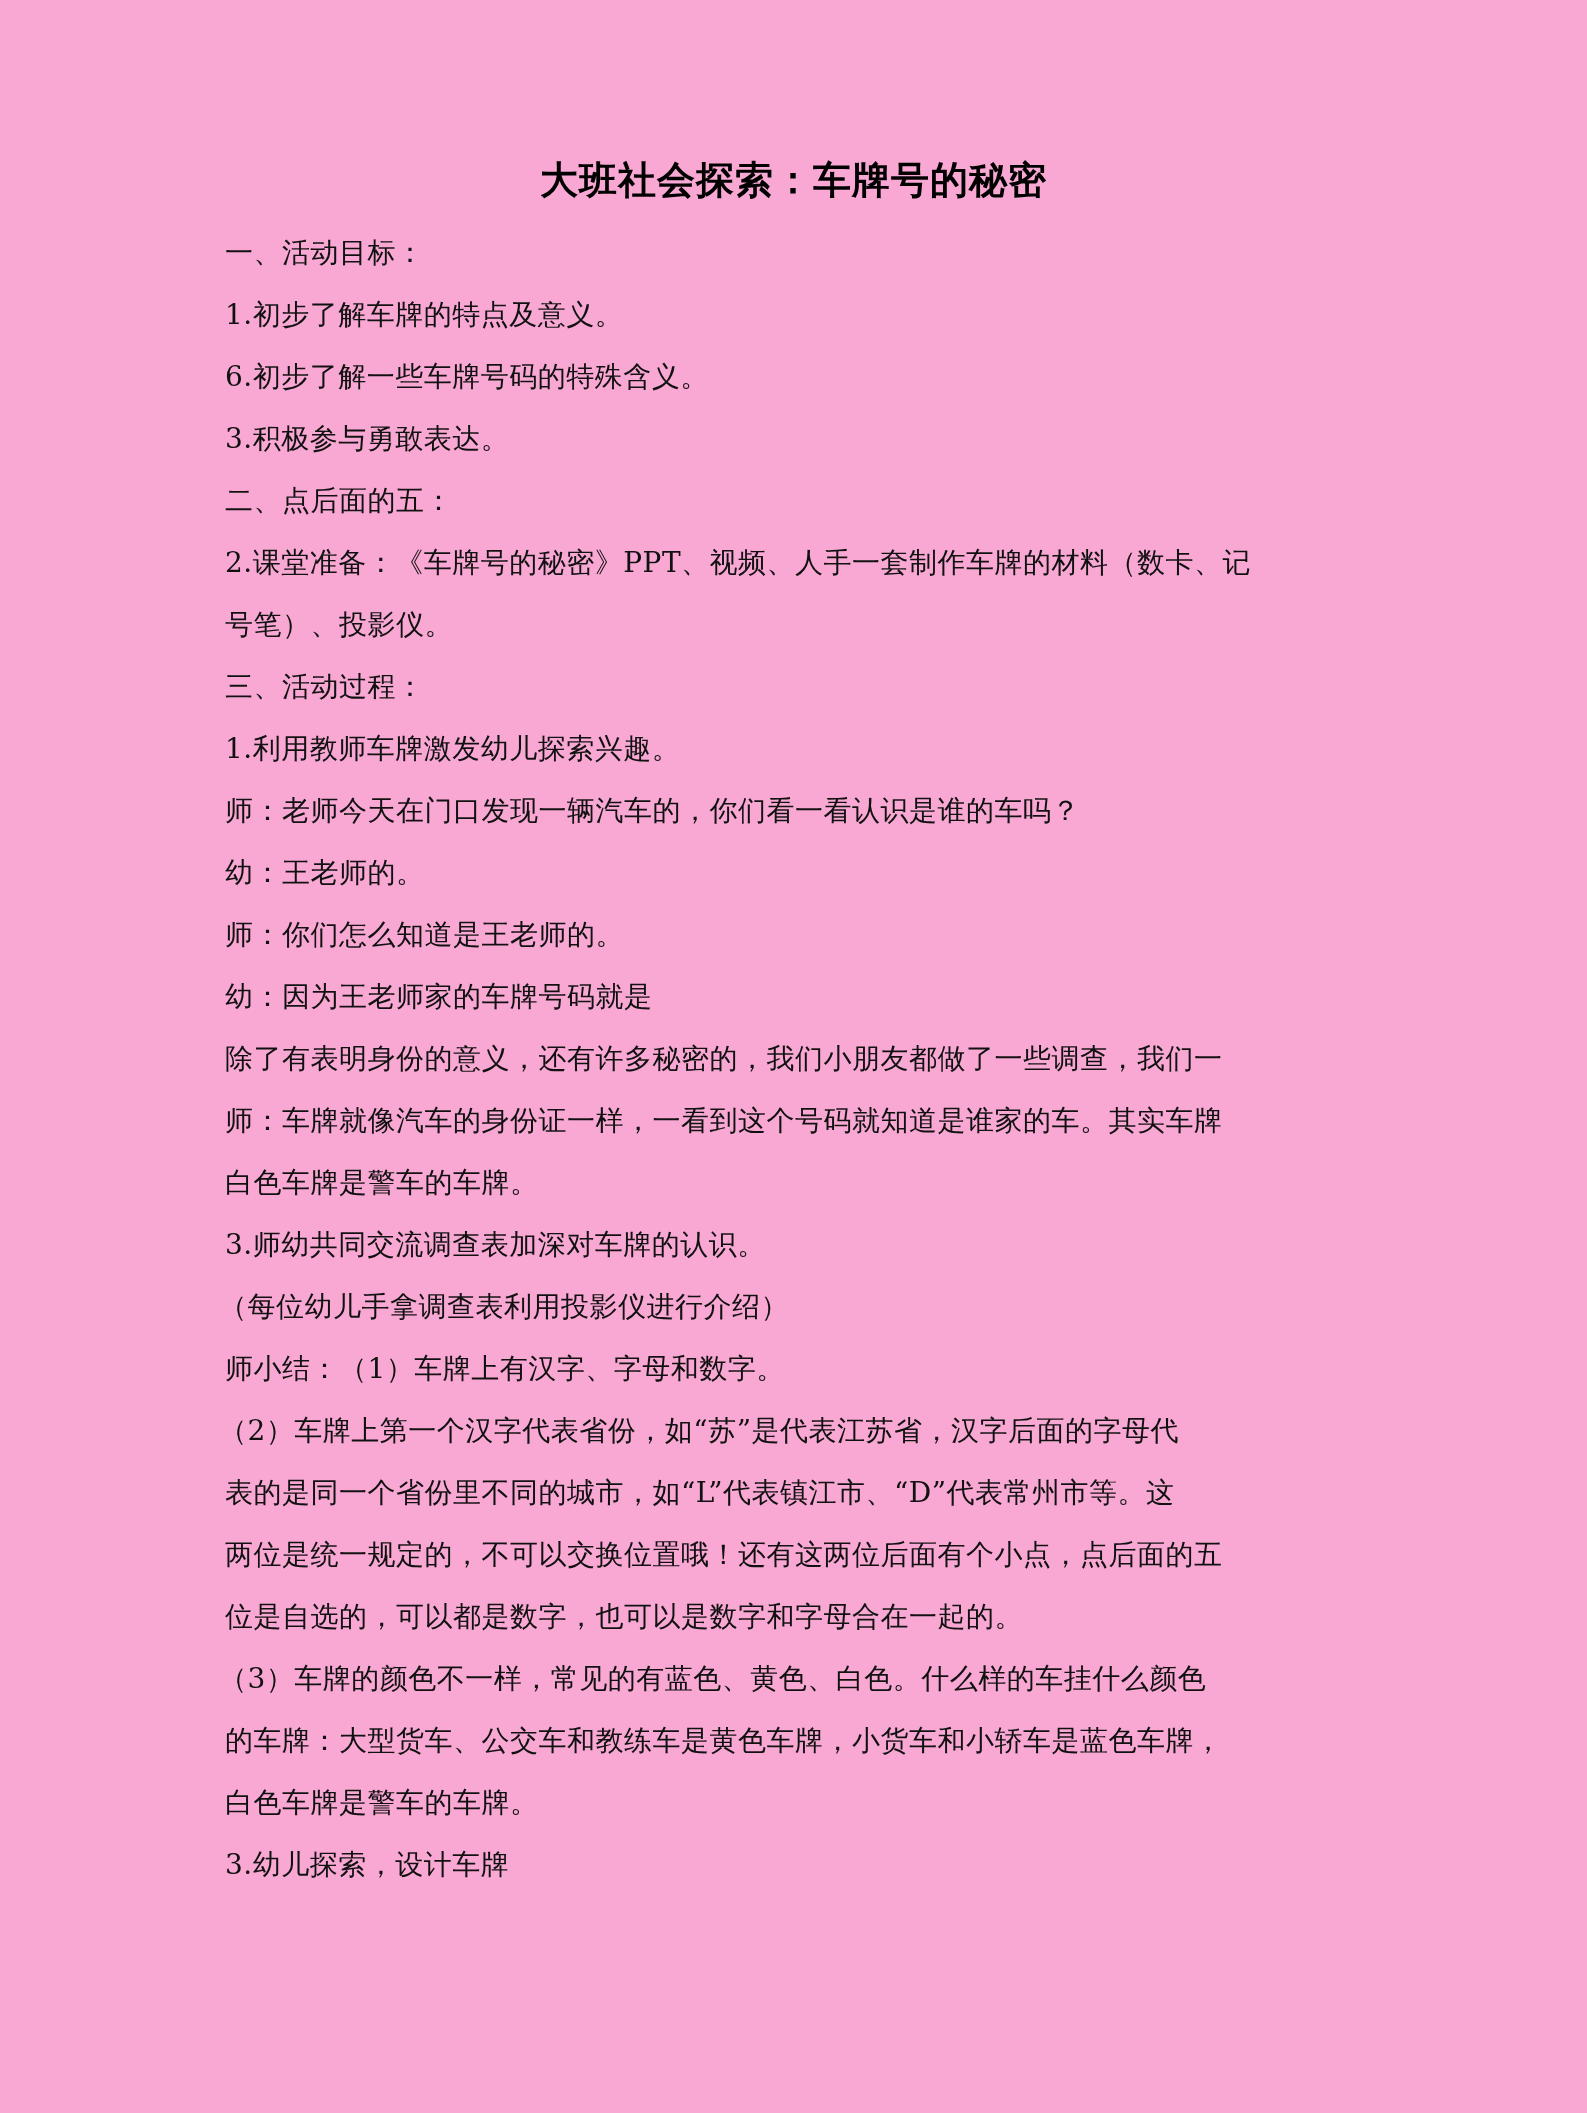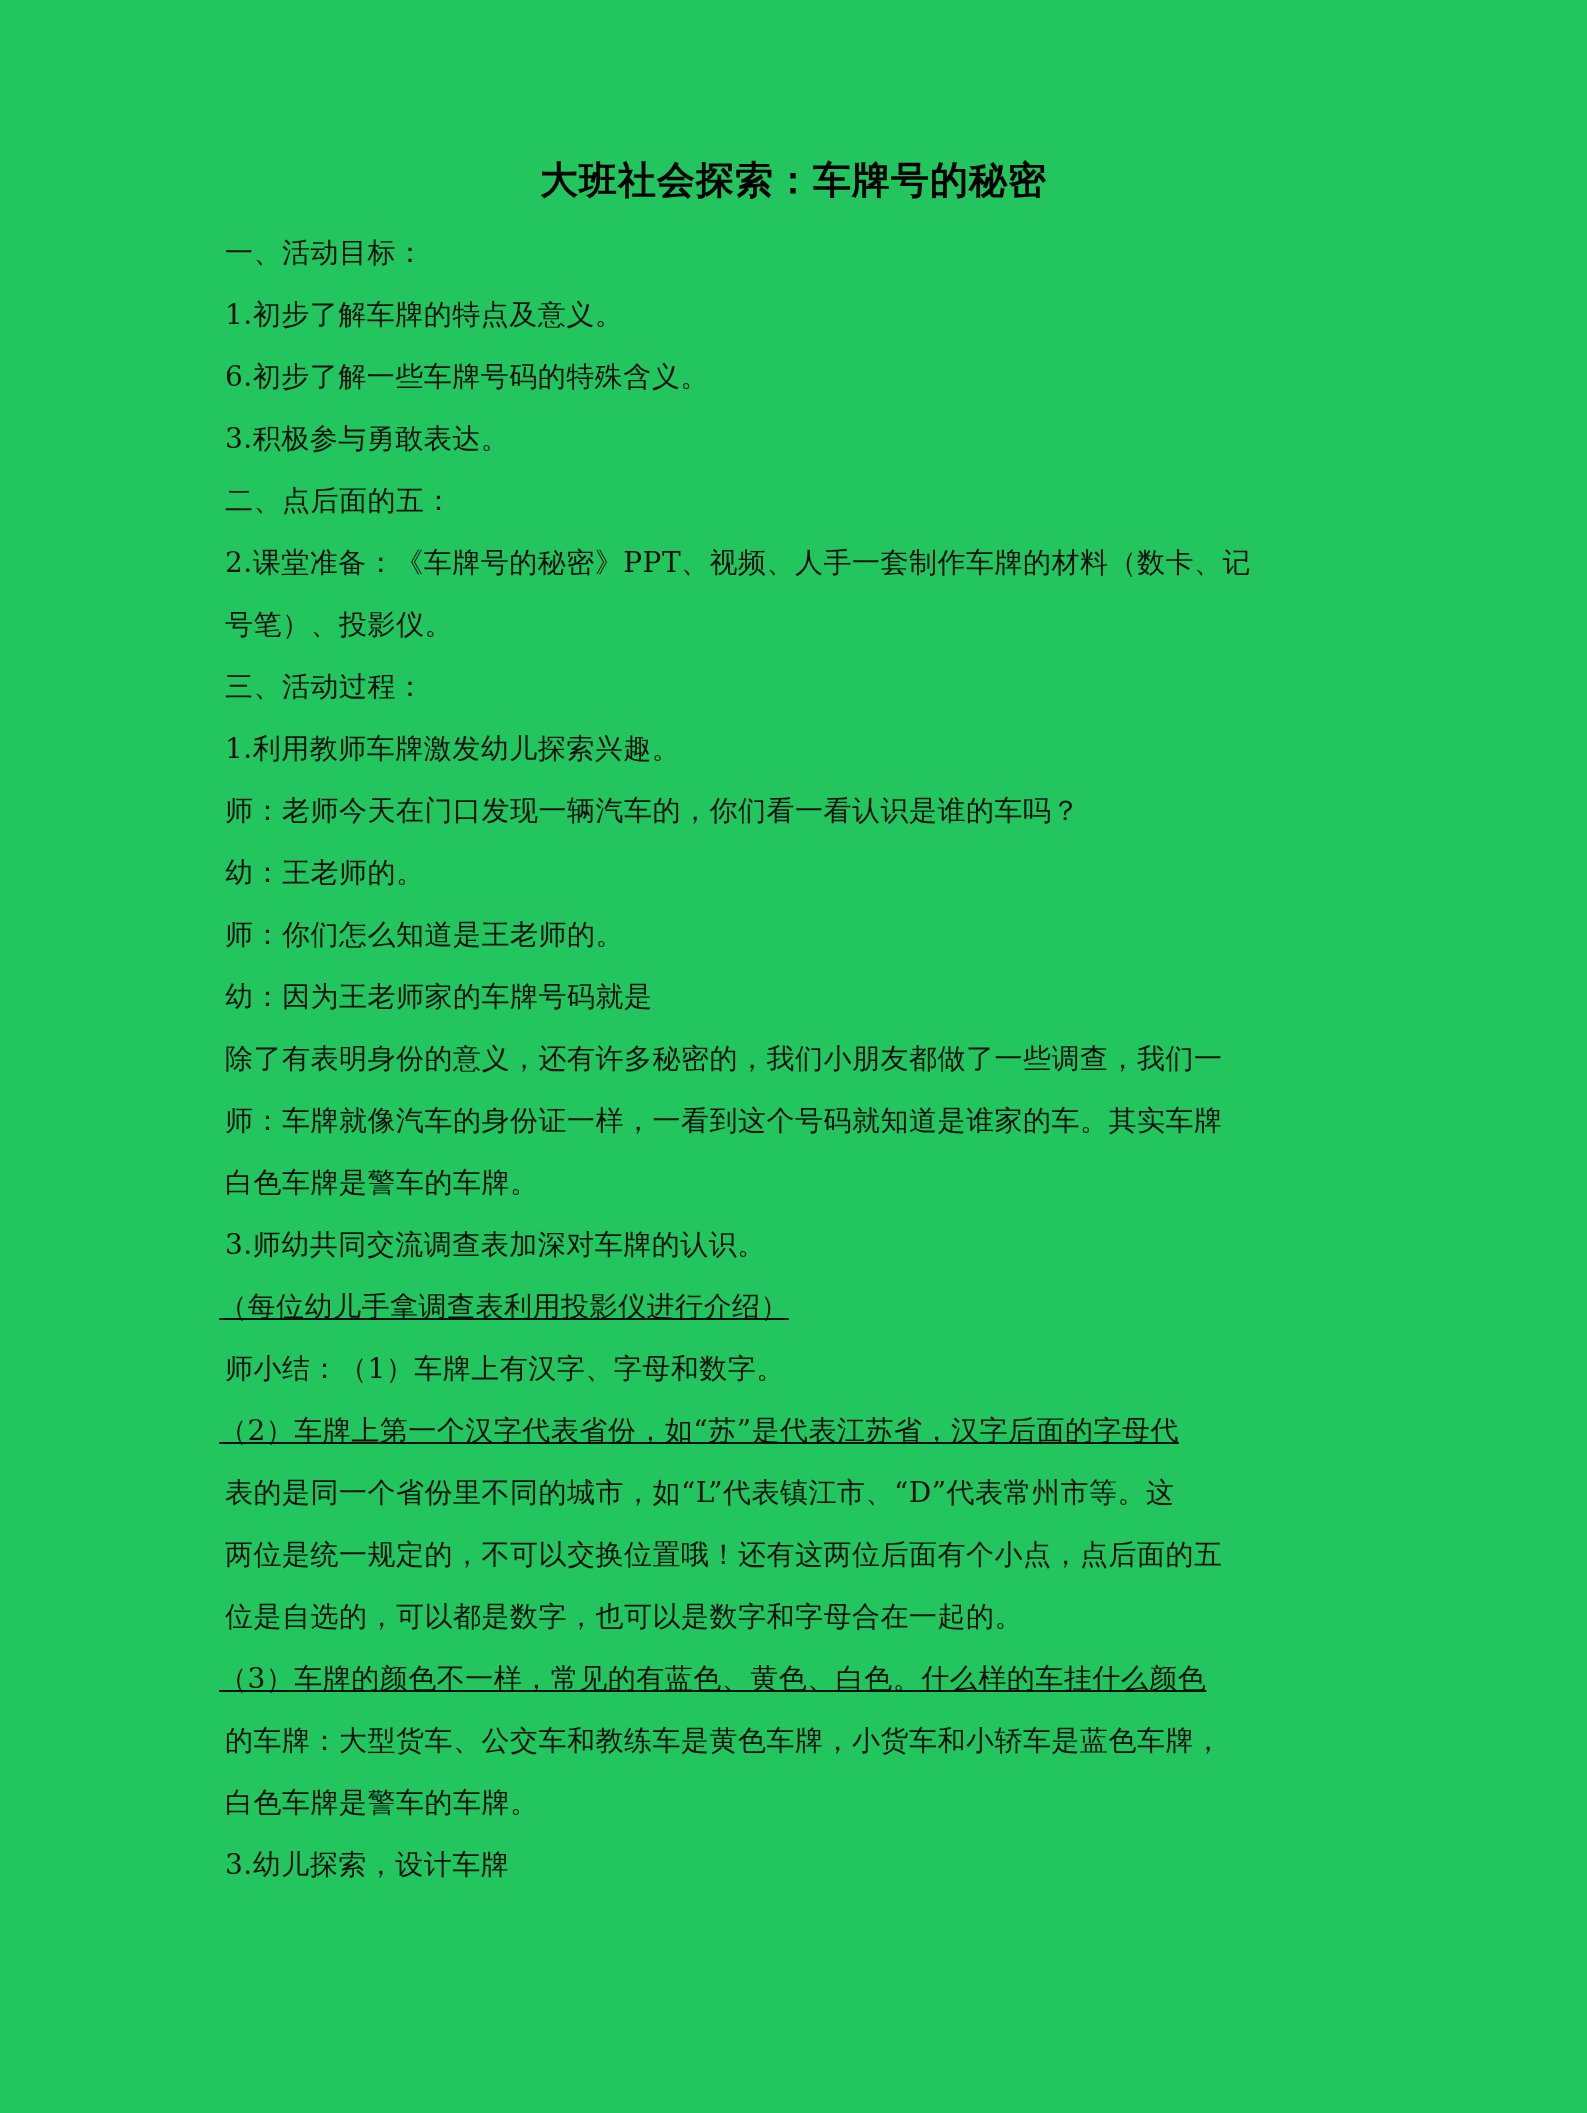--- a/index.html
+++ b/index.html
@@ -14,21 +14,21 @@
       overflow: hidden;
       color: #111111;
       font-family: "DejaVu Serif", "Liberation Serif", serif;
     }
     .page {
       position: absolute;
       left: 0;
       top: 0;
       width: 1587px;
       height: 2113px;
-      background: #22c55e;
+      background: #f9a8d4;
     }
     .title {
       position: absolute;
       left: 0;
       width: 1587px;
       top: 152px;
       text-align: center;
       font-family: "DejaVu Sans", "Liberation Sans", sans-serif;
       font-weight: bold;
       font-size: 38px;
@@ -45,21 +45,20 @@
     .line {
       font-size: 28px;
       line-height: 62px;
       height: 62px;
       white-space: nowrap;
       letter-spacing: 0.5px;
       color: #111111;
     }
     .line.indent-paren {
       margin-left: -6px;
-      text-decoration: underline;
     }
   </style>
 </head>
 <body>
 
 <div class="page">
   <div class="title">大班社会探索：车牌号的秘密</div>
 
   <div class="body">
     <div class="line">一、活动目标：</div>

